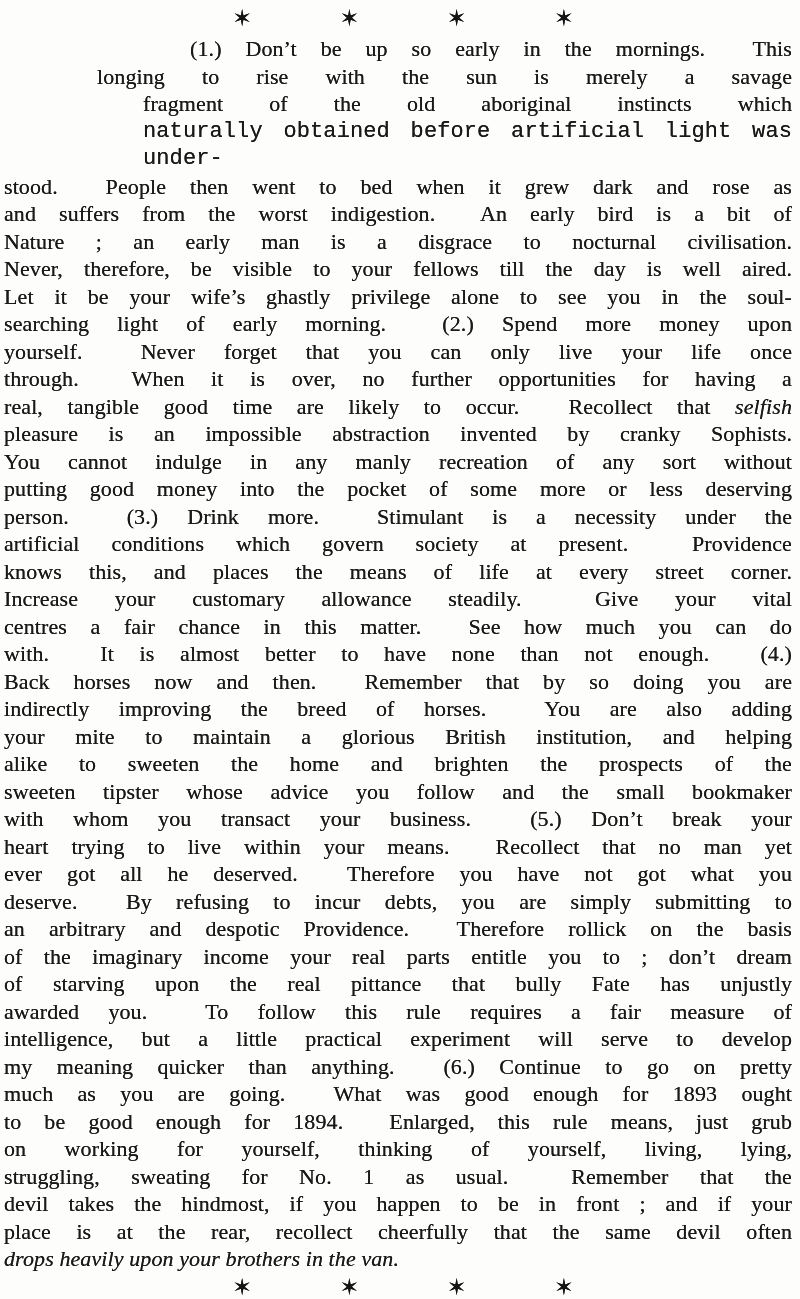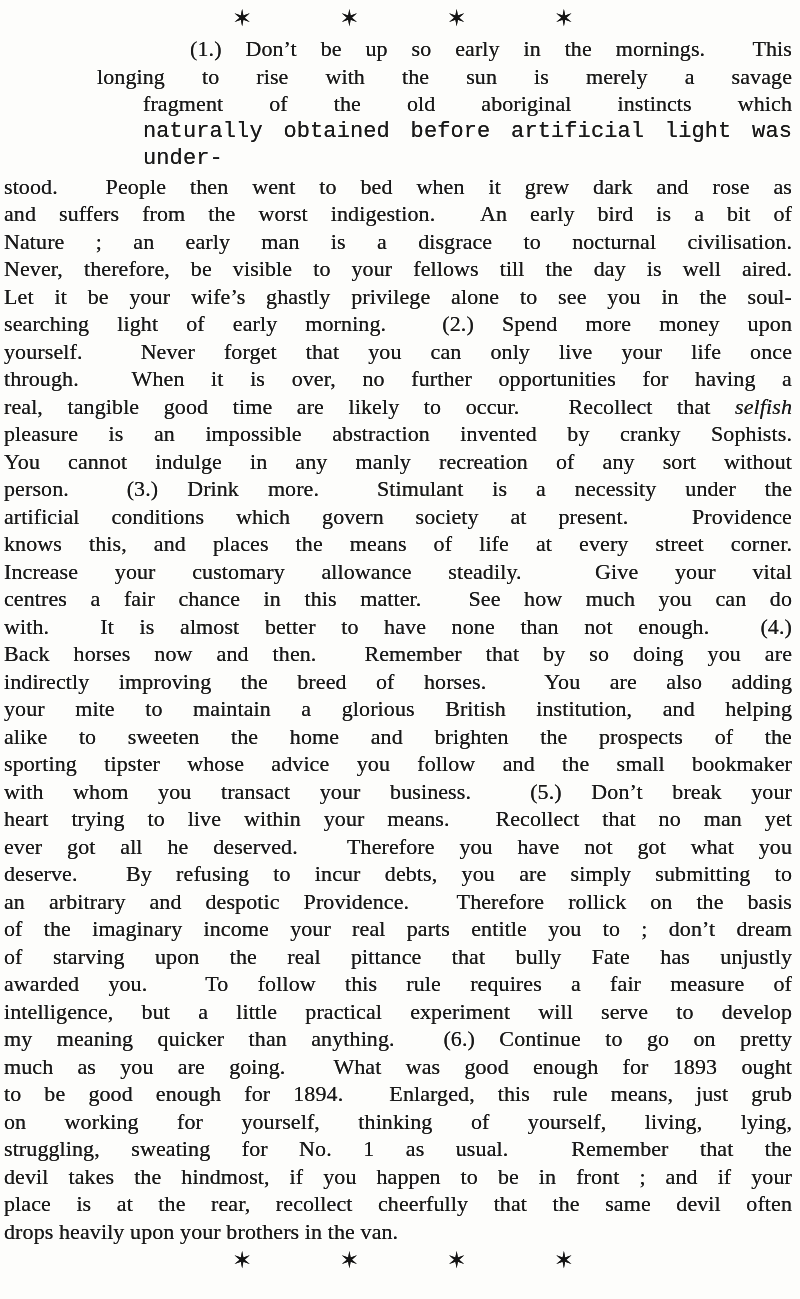--- a/index.html
+++ b/index.html
@@ -40,20 +40,21 @@
     line-height: 27.5px;
     white-space: pre-wrap;
     text-align: justify;
     text-align-last: justify;
     letter-spacing: 0.1px;
     text-shadow: 0 0 0.55px rgba(10,10,10,0.85);
   }
   .line.no-just {
     text-align: right;
     text-align-last: left;
+    font-style: italic;
   }
   .line i { font-style: italic; }
 </style>
 </head>
 <body style="background: rgb(253, 253, 251); color: rgb(25, 25, 25);">
 
 <div class="page">
   <div class="stars-row top">
       <span class="star">✶</span>
       <span class="star">✶</span>
@@ -69,31 +70,32 @@
       <div class="line">and suffers from the worst indigestion.  An early bird is a bit of</div>
       <div class="line">Nature ; an early man is a disgrace to nocturnal civilisation.</div>
       <div class="line">Never, therefore, be visible to your fellows till the day is well aired.</div>
       <div class="line">Let it be your wife’s ghastly privilege alone to see you in the soul-</div>
       <div class="line">searching light of early morning.  (2.) Spend more money upon</div>
       <div class="line">yourself.  Never forget that you can only live your life once</div>
       <div class="line">through.  When it is over, no further opportunities for having a</div>
       <div class="line">real, tangible good time are likely to occur.  Recollect that <i>selfish</i></div>
       <div class="line">pleasure is an impossible abstraction invented by cranky Sophists.</div>
       <div class="line">You cannot indulge in any manly recreation of any sort without</div>
+      <div class="line">putting good money into the pocket of some more or less deserving</div>
       <div class="line">person.  (3.) Drink more.  Stimulant is a necessity under the</div>
       <div class="line">artificial conditions which govern society at present.  Providence</div>
       <div class="line">knows this, and places the means of life at every street corner.</div>
       <div class="line">Increase your customary allowance steadily.  Give your vital</div>
       <div class="line">centres a fair chance in this matter.  See how much you can do</div>
       <div class="line">with.  It is almost better to have none than not enough.  (4.)</div>
       <div class="line">Back horses now and then.  Remember that by so doing you are</div>
       <div class="line">indirectly improving the breed of horses.  You are also adding</div>
       <div class="line">your mite to maintain a glorious British institution, and helping</div>
       <div class="line">alike to sweeten the home and brighten the prospects of the</div>
-      <div class="line">sporting tipster whose advice you follow and the small bookmaker</div>
+      <div class="line">sweeten tipster whose advice you follow and the small bookmaker</div>
       <div class="line">with whom you transact your business.  (5.) Don’t break your</div>
       <div class="line">heart trying to live within your means.  Recollect that no man yet</div>
       <div class="line">ever got all he deserved.  Therefore you have not got what you</div>
       <div class="line">deserve.  By refusing to incur debts, you are simply submitting to</div>
       <div class="line">an arbitrary and despotic Providence.  Therefore rollick on the basis</div>
       <div class="line">of the imaginary income your real parts entitle you to ; don’t dream</div>
       <div class="line">of starving upon the real pittance that bully Fate has unjustly</div>
       <div class="line">awarded you.  To follow this rule requires a fair measure of</div>
       <div class="line">intelligence, but a little practical experiment will serve to develop</div>
       <div class="line">my meaning quicker than anything.  (6.) Continue to go on pretty</div>

